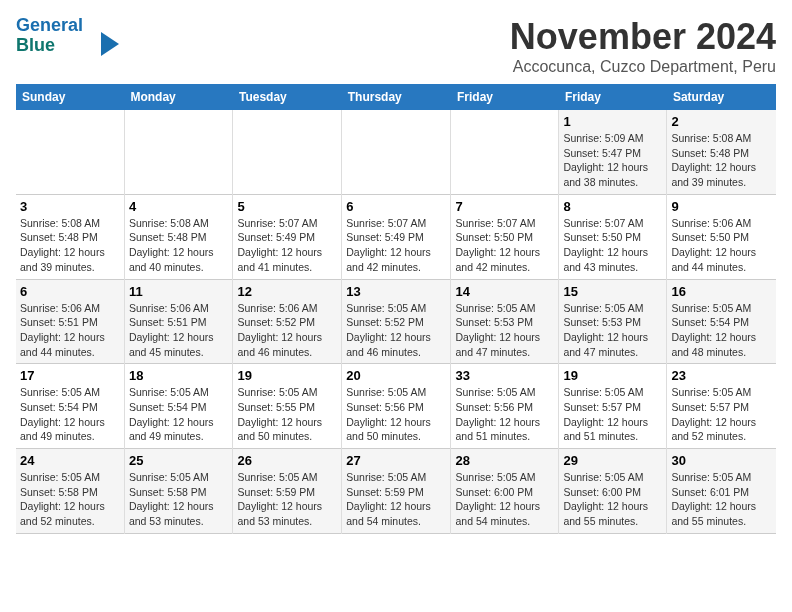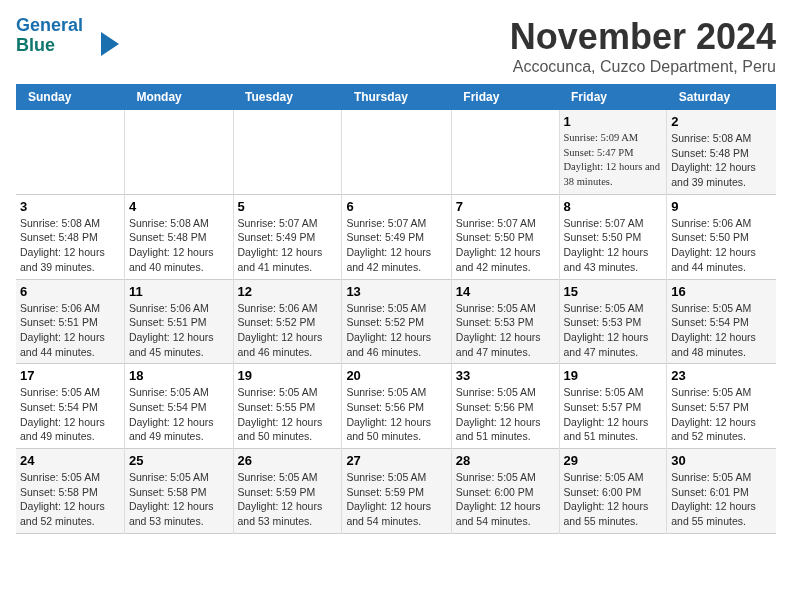--- a/index.html
+++ b/index.html
@@ -53,21 +53,21 @@
       font-weight: normal;
     }
     table {
       width: 100%;
       border-collapse: collapse;
       font-size: 11px;
     }
     thead th {
       background-color: #2878c0;
       color: #fff;
-      padding: 6px 12px;
+      padding: 6px 6px;
       text-align: left;
       font-size: 12px;
       font-weight: bold;
     }
     tbody tr {
       border-bottom: 1px solid #ccc;
     }
     tbody tr:nth-child(odd) {
       background-color: #f5f5f5;
     }
@@ -132,21 +132,21 @@
   </thead>
   <tbody id="calendar-body">
   <tr>
         <td class="empty-cell"></td>
         <td class="empty-cell"></td>
         <td class="empty-cell"></td>
         <td class="empty-cell"></td>
         <td class="empty-cell"></td>
         <td>
           <span class="day-num">1</span>
-          <div class="day-info" style="white-space: pre-line; font-family: Liberation Serif, serif;">Sunrise: 5:09 AM
+          <div class="day-info" style="white-space: pre-line;">Sunrise: 5:09 AM
 Sunset: 5:47 PM
 Daylight: 12 hours and 38 minutes.</div>
         </td>
         <td>
           <span class="day-num">2</span>
           <div class="day-info" style="white-space: pre-line;">Sunrise: 5:08 AM
 Sunset: 5:48 PM
 Daylight: 12 hours and 39 minutes.</div>
         </td>
       </tr>

